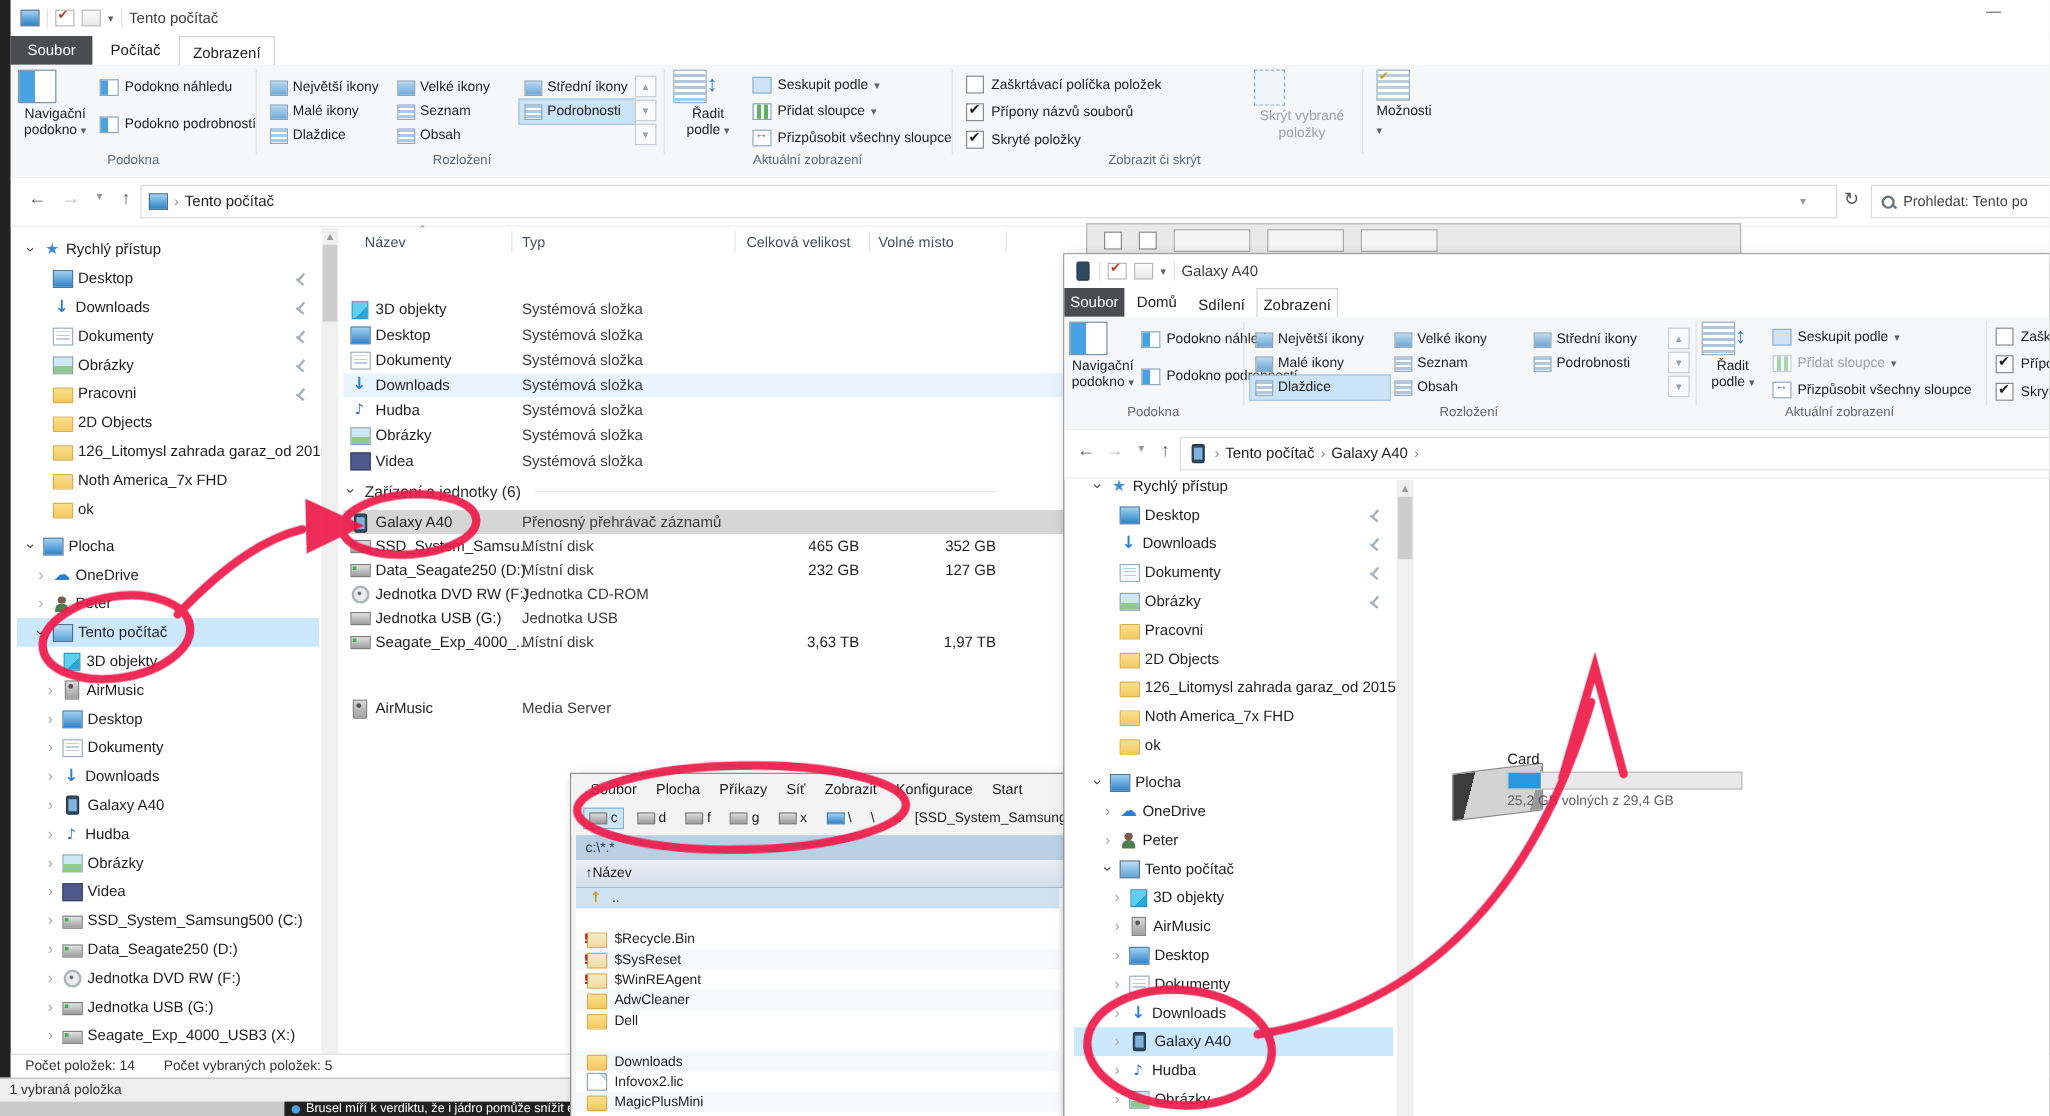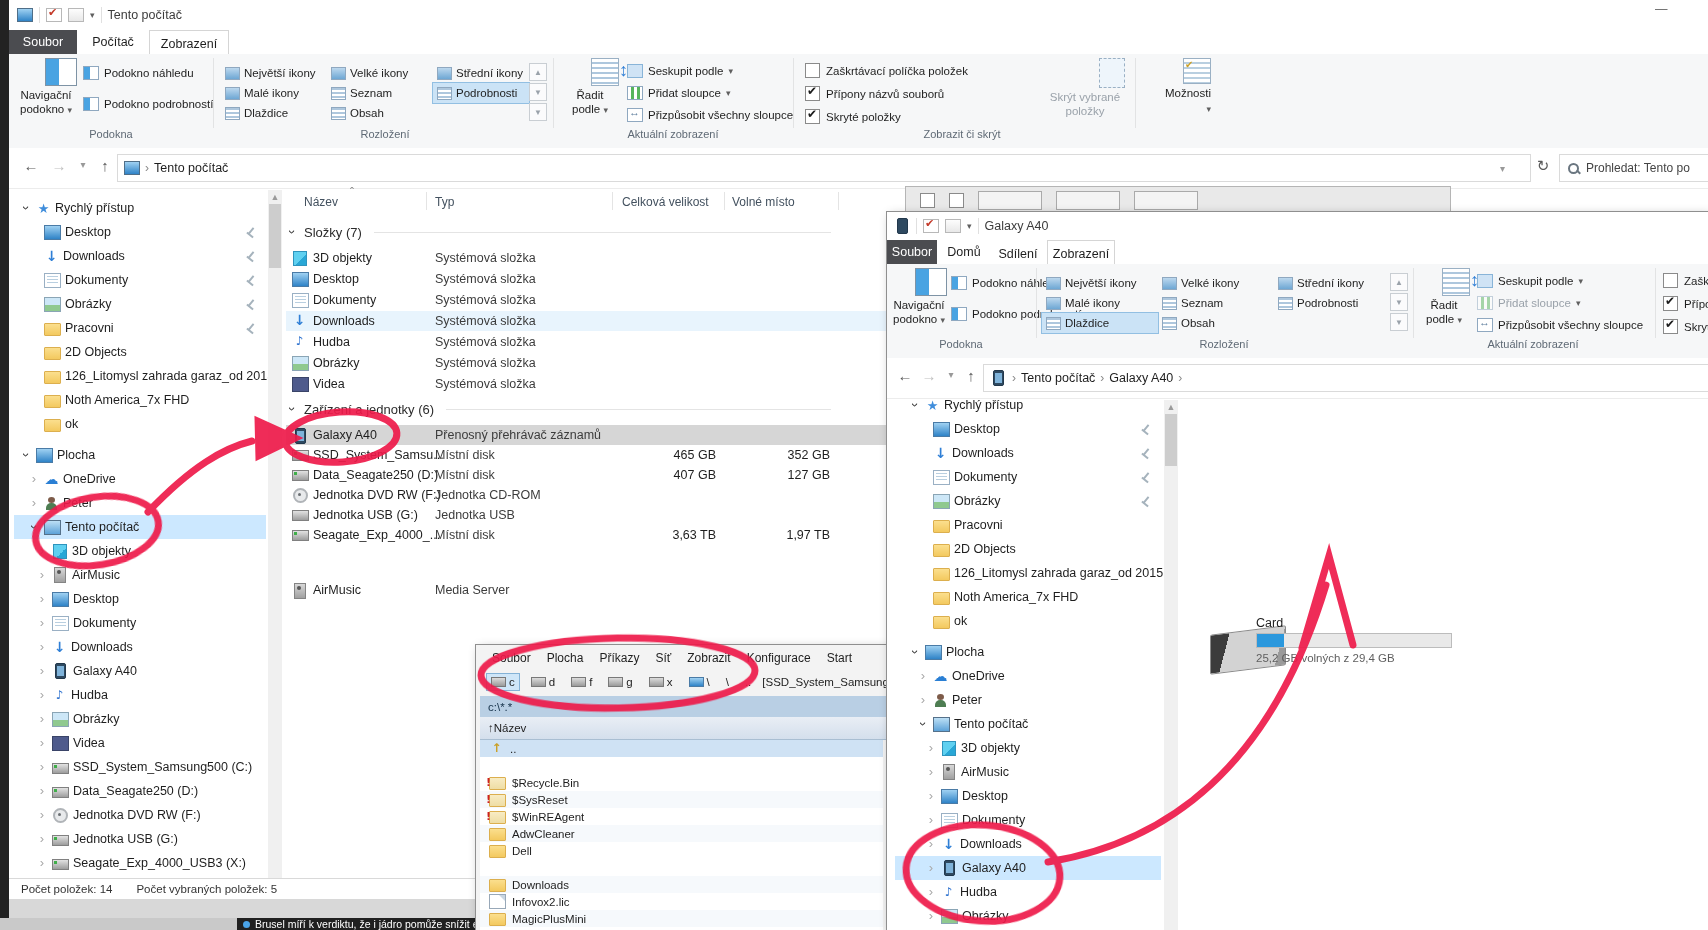--- a/index.html
+++ b/index.html
@@ -19,21 +19,21 @@
   .q-folder{background:linear-gradient(#fdfdfd,#e8e8e8);border:1px solid #b8b8b8}
   .caret{font-size:9px;color:#5f5f5f}
   .tab{position:absolute;height:24px;display:flex;align-items:center;justify-content:center;font-size:12.5px}
   .tab.dark{background:#4b4c50;color:#fff}
   .tab.active{background:#fff;border:1px solid #d5d5d5;border-bottom:none;height:25px}
   
   .ribbon{position:absolute;background:#f6f7f8;border-bottom:1px solid #dcdcdd;overflow:hidden}
   .rgl{position:absolute;font-size:11px;color:#5f6a75;text-align:center;white-space:nowrap}
   .rsep{position:absolute;width:1px;background:#e2e3e4;top:4px;bottom:20px}
   .rsmall{position:absolute;display:flex;align-items:center;gap:5px;font-size:11.5px;white-space:nowrap}
-  .rbig{position:absolute;display:flex;flex-direction:column;align-items:flex-end;font-size:11.5px;text-align:center;line-height:1.2;gap:3px}
+  .rbig{position:absolute;display:flex;flex-direction:column;align-items:flex-start;font-size:11.5px;text-align:center;line-height:1.2;gap:3px}
   .rbig.gray,.gray{color:#9aa2aa}
   .bigpane{width:30px;height:26px;border:1px solid #7e93a5;background:linear-gradient(90deg,#49a3e2 0 13px,#fff 13px)}
   .ric{width:14px;height:12px;flex:none;border:1px solid #8fa8c0;background:linear-gradient(90deg,#49a3e2 0 6px,#fff 6px)}
   .ric-group{background:#cfe3f5;border:1px solid #88b4d8}
   .ric-cols{background:repeating-linear-gradient(90deg,#fff 0 3px,#57b55c 3px 6px);border:1px solid #8fa8c0}
   .ric-fit{border:1px solid #8fa8c0;background:#fff;position:relative}
   .ric-fit::after{content:"↔";position:absolute;left:1px;top:-3px;font-size:11px;color:#5a7a9a}
   .big-sort{width:26px;height:26px;border:1px solid #9ab0c4;background:repeating-linear-gradient(#fff 0 3px,#aec7dd 3px 5px);position:relative}
   .big-sort::after{content:"↕";position:absolute;right:-10px;top:1px;font-size:18px;color:#2f7fd6;font-weight:bold}
   .big-hide{width:24px;height:28px;border:1px dashed #9ab0c4;background:#eef5fb}
@@ -121,21 +121,21 @@
   .tc-db{display:flex;align-items:center;gap:3px;padding:2px 4px;border:1px solid transparent}
   .tc-db.sel{background:#cfe6f8;border:1px solid #84b2d6}
   .tc-hd{width:13px;height:8px;background:linear-gradient(#dcdcdc,#9a9a9a);border:1px solid #787878;position:relative}
   .tc-hd.net{background:linear-gradient(#9fd1f2,#2f83c7);border-color:#4a7ba6}
   .tc-path{position:absolute;background:#b9cfe4;display:flex;align-items:center;padding-left:8px;font-size:11.5px;color:#16324a}
   .tc-colhdr{position:absolute;background:linear-gradient(#e9eef5,#d4dfec);border-bottom:1px solid #a9bed2;display:flex;align-items:center;padding-left:8px;font-size:11.5px}
   .tcrow{position:absolute;left:0;right:0;height:17px;display:flex;align-items:center;gap:6px;padding-left:9px;font-size:11.5px;background:#fff}
   .tcrow:nth-child(odd){background:#f6f9fc}
   .tcrow.cursor{background:#cfe2f4}
   
-  .tile{position:absolute;top:404px;width:246px;height:66px}
+  .tile{position:absolute;top:414px;width:246px;height:66px}
   .tile-ic{position:absolute;left:0;top:14px;width:74px;height:38px;background:linear-gradient(105deg,#3c3c3c 22%,#d3d3d3 22% 88%,#9a9a9a 88%);border:1px solid #8a8a8a;border-radius:2px;transform:skewY(-7deg)}
   .tile-name{position:absolute;left:46px;top:0;font-size:12.5px}
   .tile-bar{position:absolute;left:46px;top:17px;width:194px;height:13px;border:1px solid #bcbcbc;background:#e9e9e9}
   .tile-fill{height:100%;background:#2b98dd}
   .tile-cap{position:absolute;left:46px;top:36px;font-size:11.5px;color:#5f5f5f;white-space:nowrap}
   .btnghost{border:1px solid #aaa;background:#f4f4f4;height:17px;width:62px}
 </style>
 </head>
 <body>
 
@@ -444,25 +444,20 @@
       <span class="hdr" style="left:64px;top:-4px;color:#8a8a8a">ˆ</span>
       <span class="hdr" style="left:149px;top:5px">Typ</span>
       <span class="hdr" style="left:336px;top:5px">Celková velikost</span>
       <span class="hdr" style="left:446px;top:5px">Volné místo</span>
       <span class="hline-v" style="left:140px"></span>
       <span class="hline-v" style="left:326px"></span>
       <span class="hline-v" style="left:438px"></span>
       <span class="hline-v" style="left:552px"></span>
     </div>
     <div id="list-main" class="abs" style="left:277px;top:190px;width:620px;height:688px;overflow:hidden">
-        <div class="ghead" style="top: 30px;">
-          <span class="tw open">›</span>
-          <span>Složky (7)</span>
-          <span class="gline"></span>
-        </div>
         <div class="lrow" style="top: 58px;">
           <span class="ic ic-cube c-icon"></span>
           <span class="c-name">3D objekty</span>
           <span class="c-type">Systémová složka</span>
           <span class="c-size"></span>
           <span class="c-free"></span>
         </div>
         <div class="lrow" style="top: 79px;">
           <span class="ic ic-desktop c-icon"></span>
           <span class="c-name">Desktop</span>
@@ -521,21 +516,21 @@
           <span class="ic ic-drive c-icon"></span>
           <span class="c-name">SSD_System_Samsu...</span>
           <span class="c-type">Místní disk</span>
           <span class="c-size">465 GB</span>
           <span class="c-free">352 GB</span>
         </div>
         <div class="lrow" style="top: 275px;">
           <span class="ic ic-drive c-icon"></span>
           <span class="c-name">Data_Seagate250 (D:)</span>
           <span class="c-type">Místní disk</span>
-          <span class="c-size">407 GB</span>
+          <span class="c-size">232 GB</span>
           <span class="c-free">127 GB</span>
         </div>
         <div class="lrow" style="top: 295px;">
           <span class="ic ic-dvd c-icon"></span>
           <span class="c-name">Jednotka DVD RW (F:)</span>
           <span class="c-type">Jednotka CD-ROM</span>
           <span class="c-size"></span>
           <span class="c-free"></span>
         </div>
         <div class="lrow" style="top: 315px;">
@@ -560,20 +555,23 @@
           <span class="c-free"></span>
         </div>
       </div>
 
     <div class="statusbar" style="left:0;top:878px;width:1699px;height:20px">
       <span>Počet položek: 14</span>
       <span>Počet vybraných položek: 5</span>
     </div>
   </div>
 
+  <div class="abs" style="left:0;top:898px;width:476px;height:20px;background:#efefef;border-top:1px solid #bbb;display:flex;align-items:center;padding-left:8px;font-size:11.5px;color:#333">
+    <span>1 vybraná položka</span>
+  </div>
   <div class="abs" style="left:0;top:918px;width:237px;height:12px;background:#c9c9c9"></div>
   <div class="ticker" style="left:237px;top:918px;width:239px;height:12px">
     <span class="tickdot"></span>
     <span>Brusel míří k verdiktu, že i jádro pomůže snížit emise. Rozhodnutí</span>
   </div>
 
   <div class="win shadow" style="left:476px;top:645px;width:411px;height:285px;background:#f3f3f3">
     <div id="tc-menu" class="tc-menu" style="left:0;top:3px;width:411px;height:20px">
         <span>Soubor</span>
         <span>Plocha</span>

